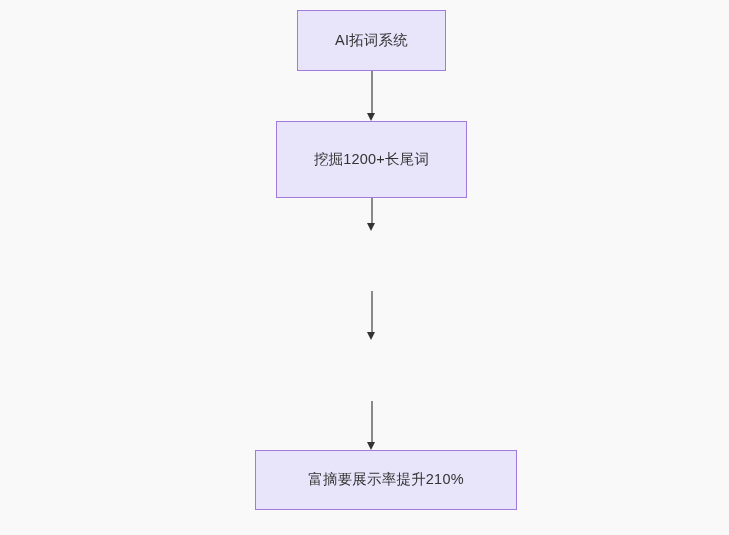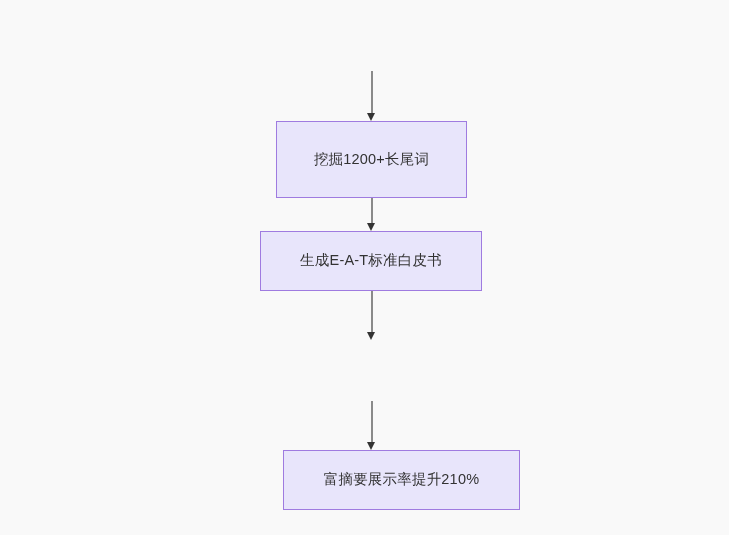--- a/index.html
+++ b/index.html
@@ -67,23 +67,23 @@
   </div>
   <div class="edge" id="edge-2" style="left: 371px; top: 291px; width: 1.6px; height: 49px;">
     <div class="edge-line" style="height: 42px;"></div>
     <div class="edge-head" style="top: 41px;"></div>
   </div>
   <div class="edge" id="edge-3" style="left: 371px; top: 401px; width: 1.6px; height: 49px;">
     <div class="edge-line" style="height: 42px;"></div>
     <div class="edge-head" style="top: 41px;"></div>
   </div>
 
+  <div class="node" id="node-0" style="left: 297px; top: 10px; width: 149px; height: 61px;">
+    <span>AI拓词系统</span>
+  </div>
   <div class="node" id="node-1" style="left: 276px; top: 121px; width: 191px; height: 77px;">
     <span>挖掘1200+长尾词</span>
   </div>
-  <div class="node" id="node-2" style="left: 260px; top: 231px; width: 222px; height: 60px;">
-    <span>生成E-A-T标准白皮书</span>
-  </div>
-  <div class="node" id="node-4" style="left: 255px; top: 450px; width: 237px; height: 60px; margin-left: 28px;">
+  <div class="node" id="node-4" style="left: 255px; top: 450px; width: 262px; height: 60px;">
     <span>富摘要展示率提升210%</span>
   </div>
 
 </div>
 
 </body></html>

